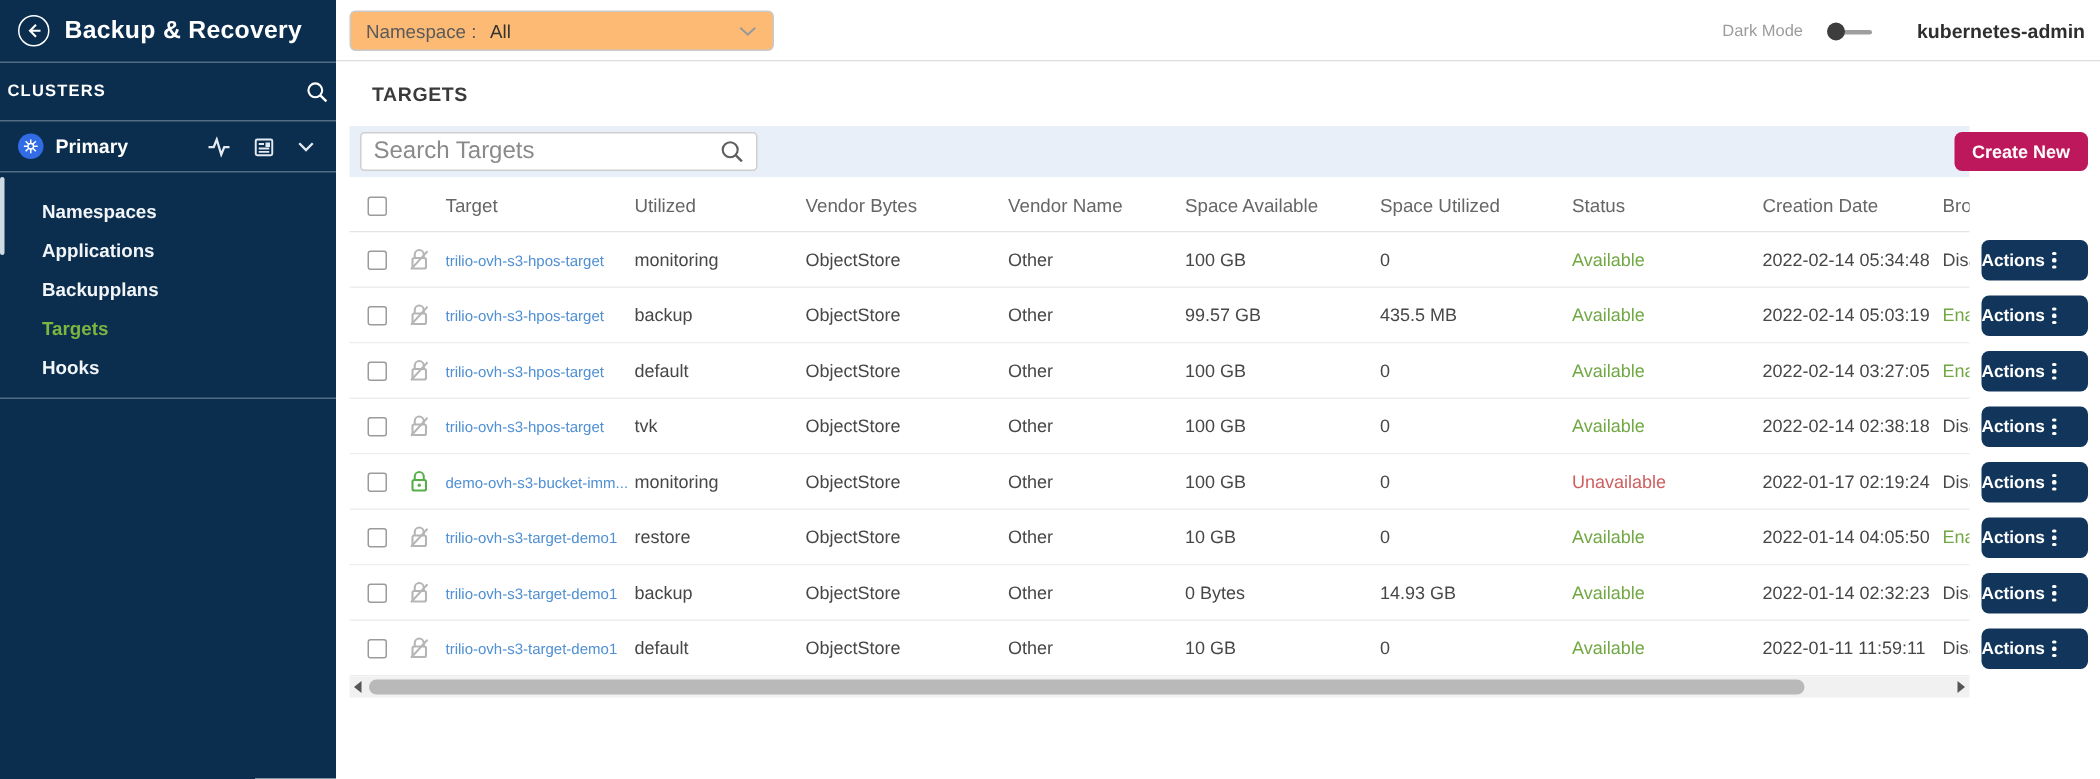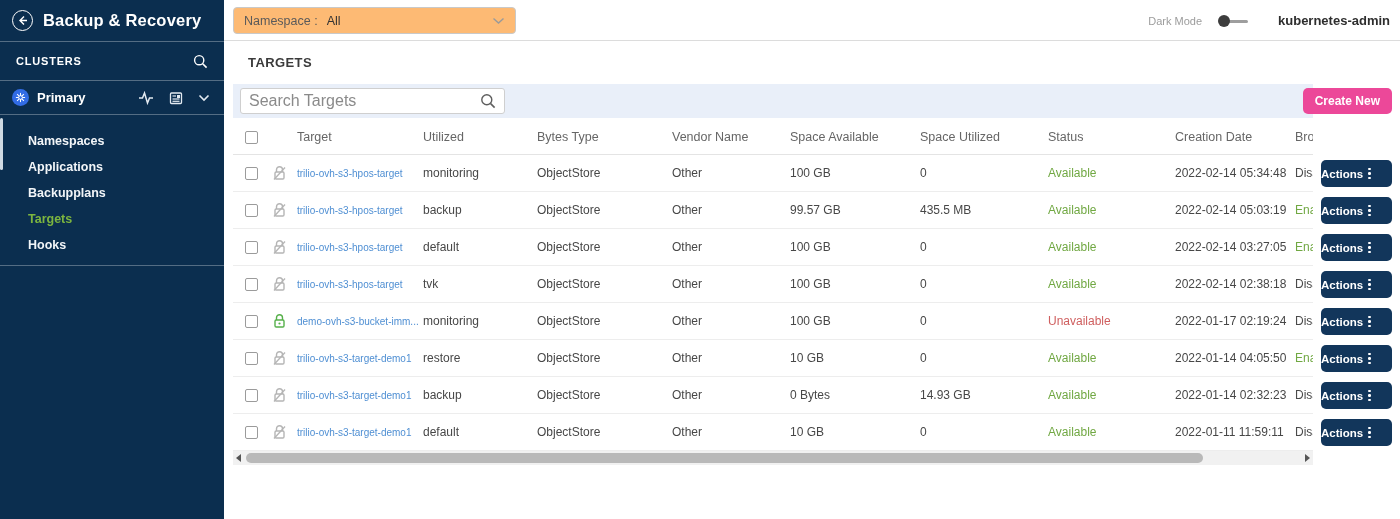--- a/index.html
+++ b/index.html
@@ -9,21 +9,21 @@
   
   .sidebar { position:absolute; left:0; top:0; width:224px; height:519px;
     background:#0b2e4f; color:#fff; }
   .sb-title-row { height:42px; display:flex; align-items:center; padding-left:12px;
     border-bottom:1px solid rgba(255,255,255,.3); }
   .back-btn { width:21px; height:21px; border:1.6px solid #fff; border-radius:50%;
     display:inline-flex; align-items:center; justify-content:center; cursor:pointer; flex:none; }
   .back-btn svg { display:block; }
   .sb-title { font-size:16.5px; font-weight:700; margin-left:10px; letter-spacing:.2px; }
   .sb-clusters-row { height:39px; display:flex; align-items:center; justify-content:space-between;
-    padding:0 16px; border-bottom:1px solid rgba(255,255,255,.3); }
+    padding:0 5px; border-bottom:1px solid rgba(255,255,255,.3); }
   .sb-clusters-label { font-size:11px; font-weight:600; letter-spacing:.8px; }
   .sb-search { cursor:pointer; display:inline-flex; }
   .sb-cluster-row { height:34px; display:flex; align-items:center; padding:0 12px;
     border-bottom:1px solid rgba(255,255,255,.3); cursor:pointer; }
   .k8s-badge { width:17px; height:17px; border-radius:50%; background:#326ce5;
     display:inline-flex; align-items:center; justify-content:center; flex:none; }
   .sb-cluster-name { font-size:13px; font-weight:700; margin-left:8px; flex:1; }
   .sb-cluster-icons { display:flex; align-items:center; gap:15px; margin-right:2px; }
   .sb-cluster-icons span { display:inline-flex; cursor:pointer; }
   .sb-menu { padding-top:13px; }
@@ -56,21 +56,21 @@
     display:flex; align-items:center; padding-left:24px; background:#fff; }
   .page-title { font-size:13px; font-weight:700; color:#3b3b3b; letter-spacing:.4px; }
 
   .toolbar { position:absolute; top:84px; left:9px; width:1080px; height:34px; background:#e9eff9; }
   .search-box { position:absolute; left:7px; top:4px; width:265px; height:26px; background:#fff;
     border:1px solid #cfcfcf; border-radius:3px; display:flex; align-items:center; padding:0 8px; }
   .search-box input { border:none; outline:none; flex:1; font-size:16px; color:#333;
     font-family:"Liberation Sans", sans-serif; background:transparent; }
   .search-box input::placeholder { color:#8a8a8a; }
   .create-btn { position:absolute; top:88px; right:8px; height:26px; padding:0 12px;
-    background:#ec4899; color:#fff; border:none; border-radius:5px; font-size:12px;
+    background:#be185d; color:#fff; border:none; border-radius:5px; font-size:12px;
     font-weight:700; font-family:"Liberation Sans", sans-serif; cursor:pointer; }
 
   
   .tablewrap { position:absolute; top:120px; left:9px; width:1080px; overflow:hidden; }
   .t-inner { width:1162px; }
   .t-head, .t-row { display:flex; align-items:center; }
   .t-head { height:35px; border-bottom:1px solid #e4e4e4; }
   .t-row { height:37px; border-bottom:1px solid #ededed; background:#fff; }
   .c { padding-right:6px; white-space:nowrap; overflow:hidden; font-size:12px; color:#474747; }
   .hd { font-size:12.5px; color:#666; }
@@ -220,21 +220,21 @@
 
   <div class="tablewrap">
     <div class="t-inner">
       <div class="t-head">
         <div class="c c-check">
             <input type="checkbox" class="cb" style="">
           </div>
         <div class="c c-lock"></div>
         <div class="c c-target hd">Target</div>
         <div class="c c-ns hd">Utilized</div>
-        <div class="c c-vt hd">Bytes Type</div>
+        <div class="c c-vt hd">Vendor Bytes</div>
         <div class="c c-vn hd">Vendor Name</div>
         <div class="c c-sa hd">Space Available</div>
         <div class="c c-su hd">Space Utilized</div>
         <div class="c c-st hd">Status</div>
         <div class="c c-cd hd">Creation Date</div>
         <div class="c c-br hd">Browsing</div>
       </div>
 
       <div class="t-row">
         <div class="c c-check">

